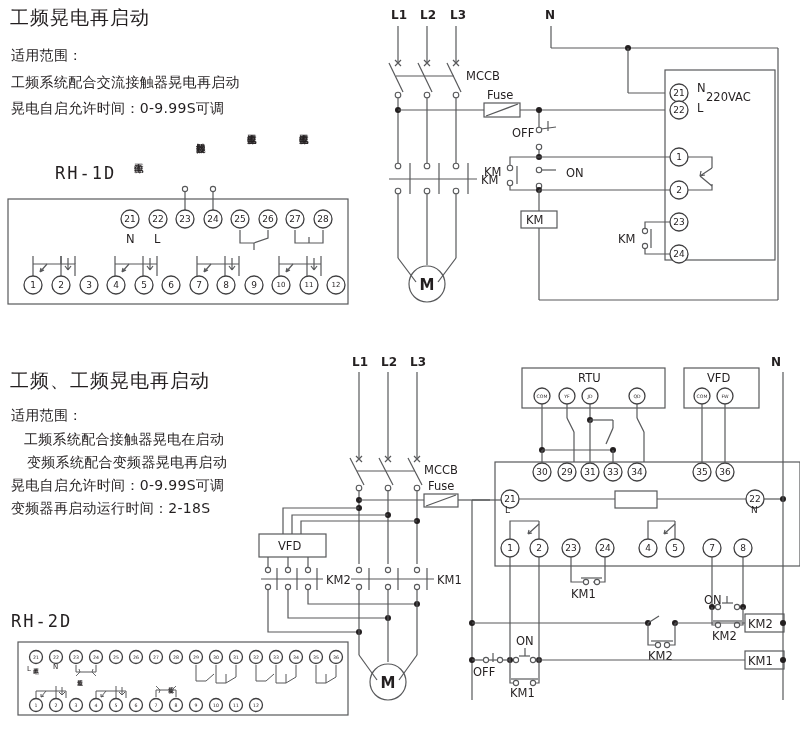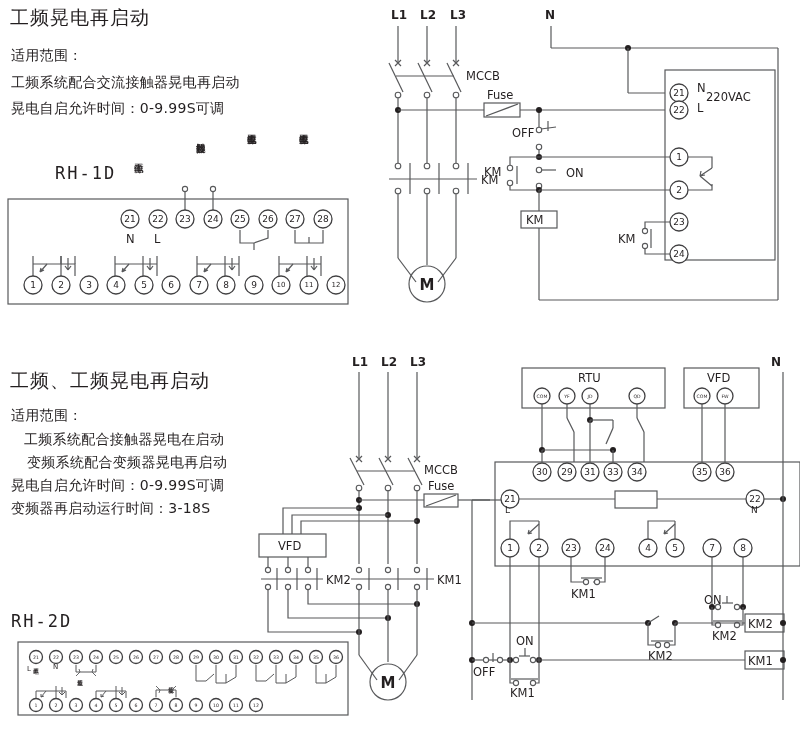--- a/index.html
+++ b/index.html
@@ -255,21 +255,21 @@
   <path class="ln" d="M456,258 L438,282"></path>
   <circle class="box" cx="427" cy="284" r="18"></circle>
   <text class="mlab" x="427" y="285">M</text>
 </svg>
 
 <div class="t h1" style="left:10px;top:371px;">工频、工频晃电再启动</div>
 <div class="t bodytext" style="left:11px;top:408px;">适用范围：</div>
 <div class="t bodytext" style="left:24px;top:432px;">工频系统配合接触器晃电在启动</div>
 <div class="t bodytext" style="left:11px;top:455px;margin-left:16px;">变频系统配合变频器晃电再启动</div>
 <div class="t bodytext" style="left:11px;top:478px;">晃电自启允许时间：0-9.99S可调</div>
-<div class="t bodytext" style="left:11px;top:501px;">变频器再启动运行时间：3-18S</div>
+<div class="t bodytext" style="left:11px;top:501px;">变频器再启动运行时间：2-18S</div>
 <div class="t model" style="left:11px;top:613px;">RH-2D</div>
 
 <div class="t vert-xs" style="left:33px;top:664px;">工作电源</div>
 <div class="t vert-xs" style="left:77px;top:676px;">工频位置</div>
 <div class="t vert-xs" style="left:168px;top:683px;">变频位置</div>
 
 <svg width="800" height="753">
 
   <rect class="box" x="18" y="642" width="330" height="73"></rect>
 

